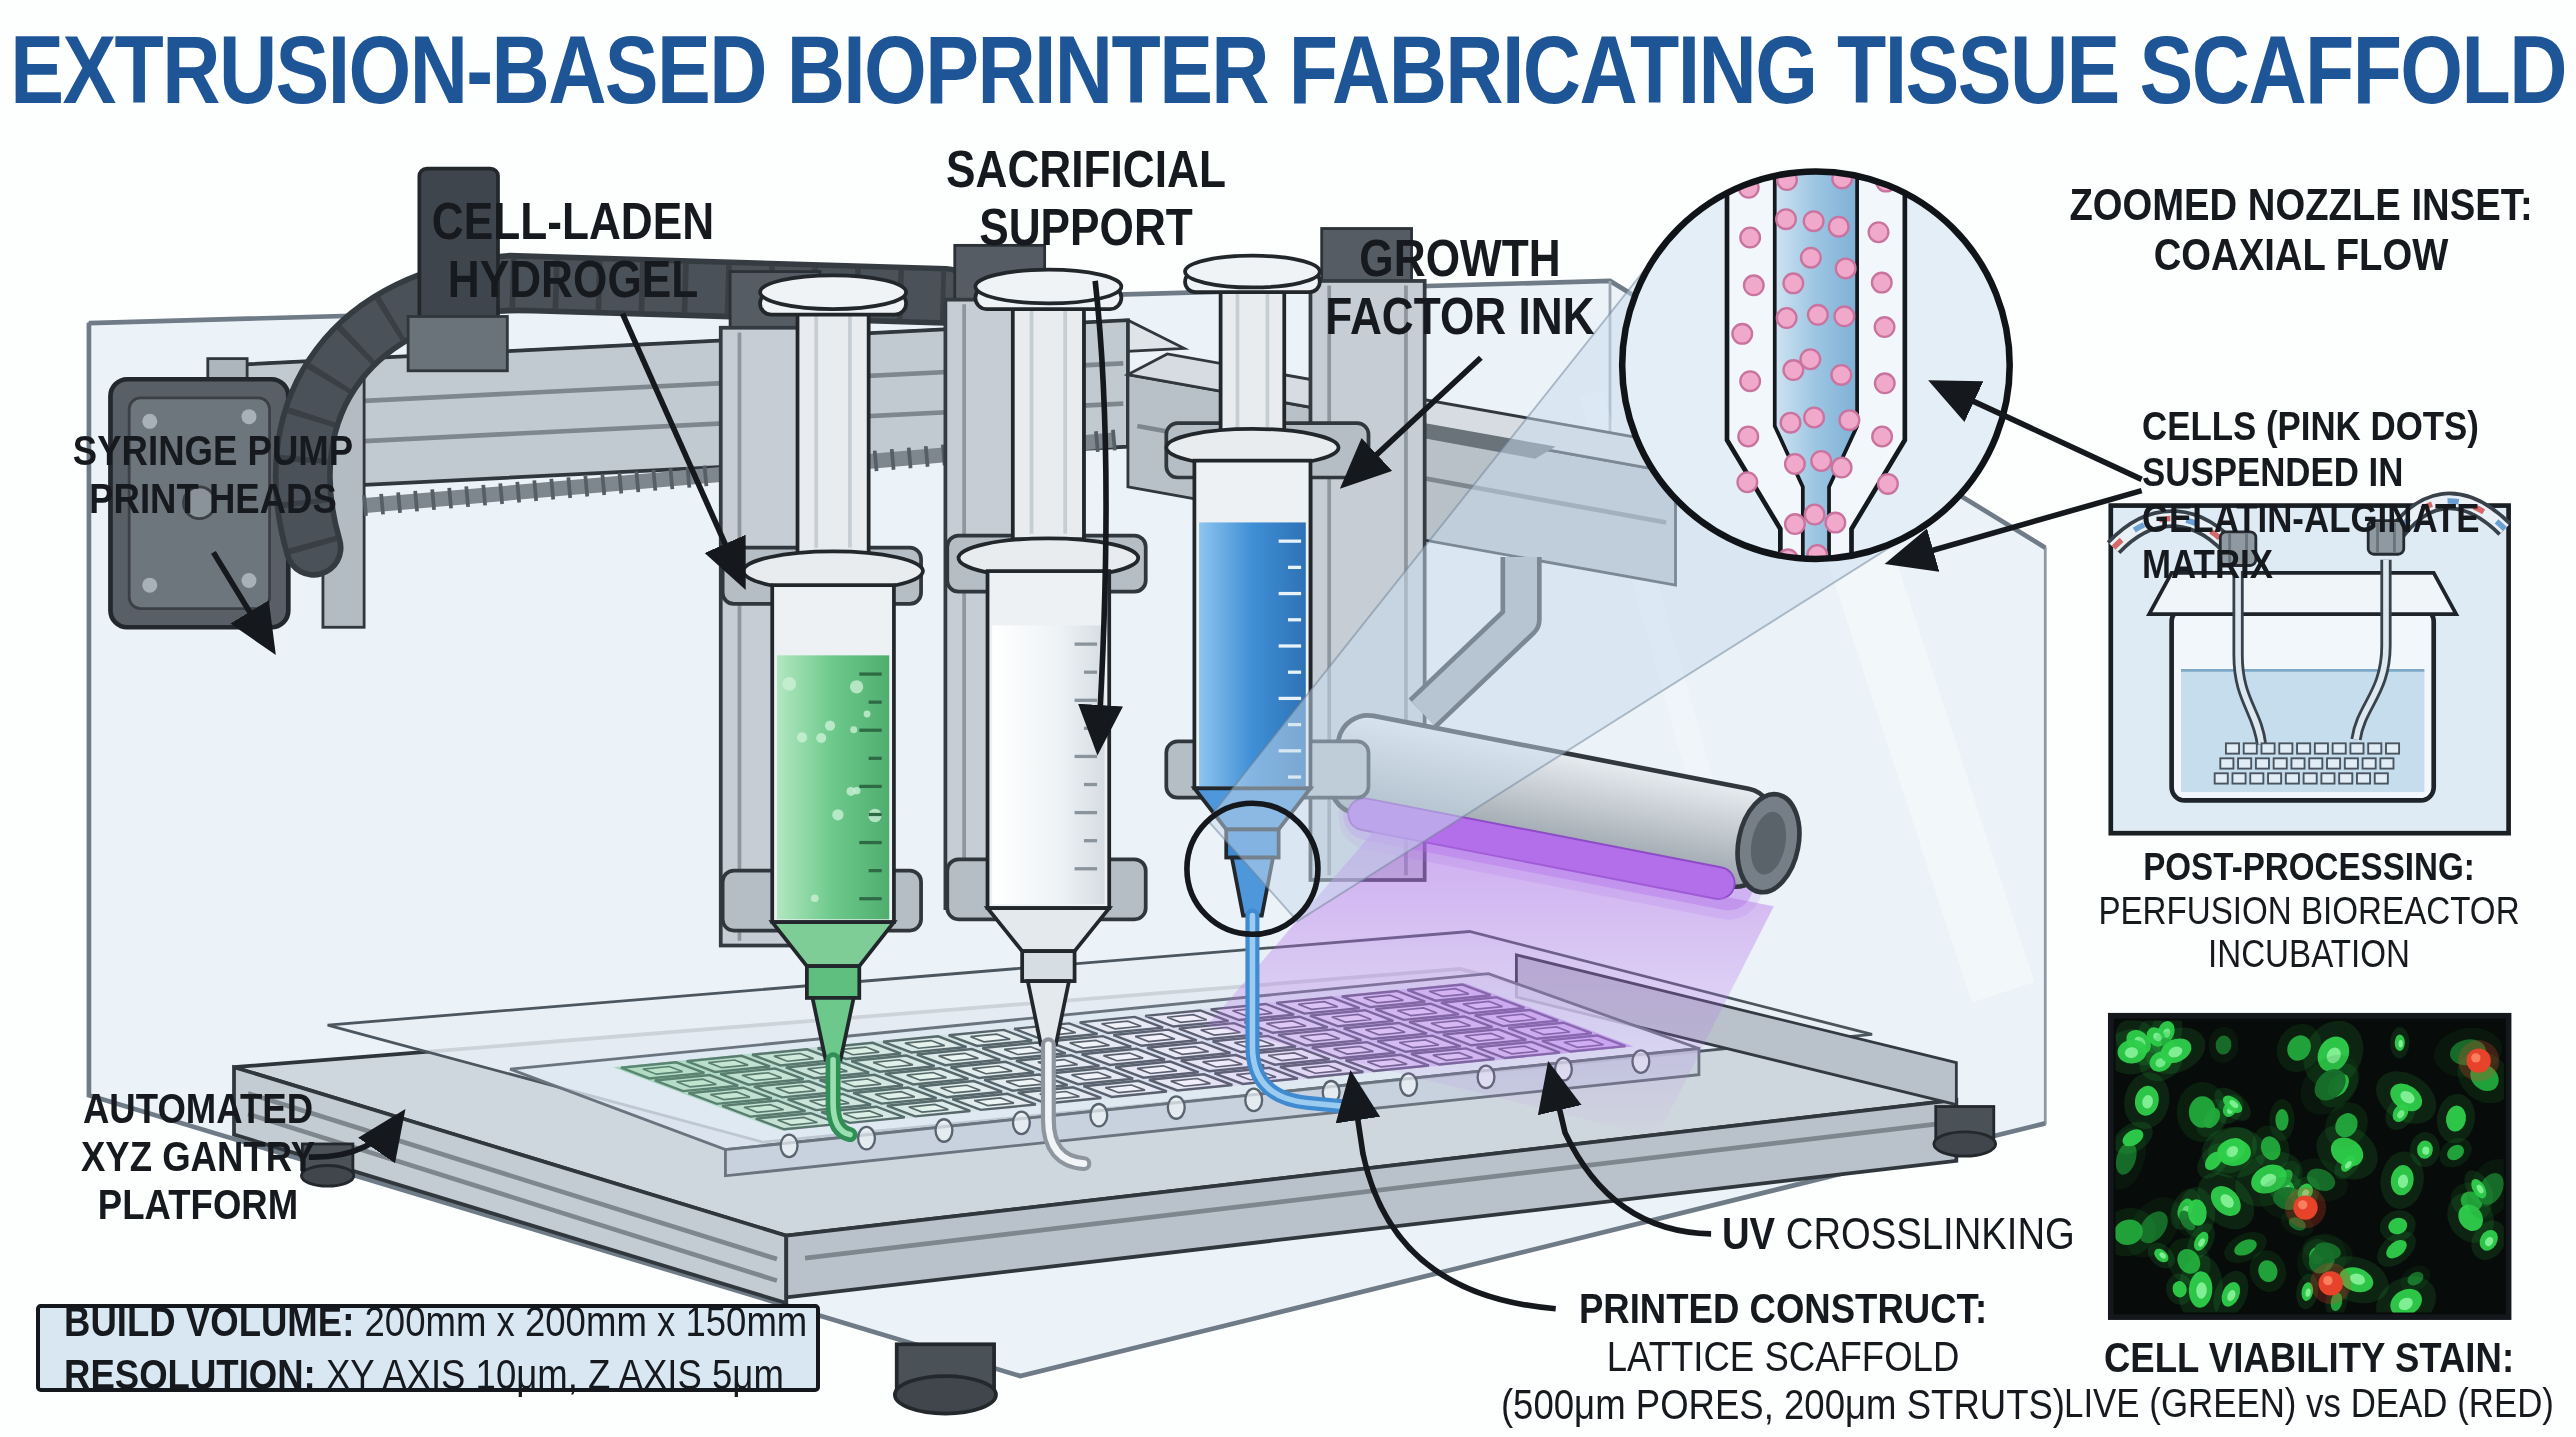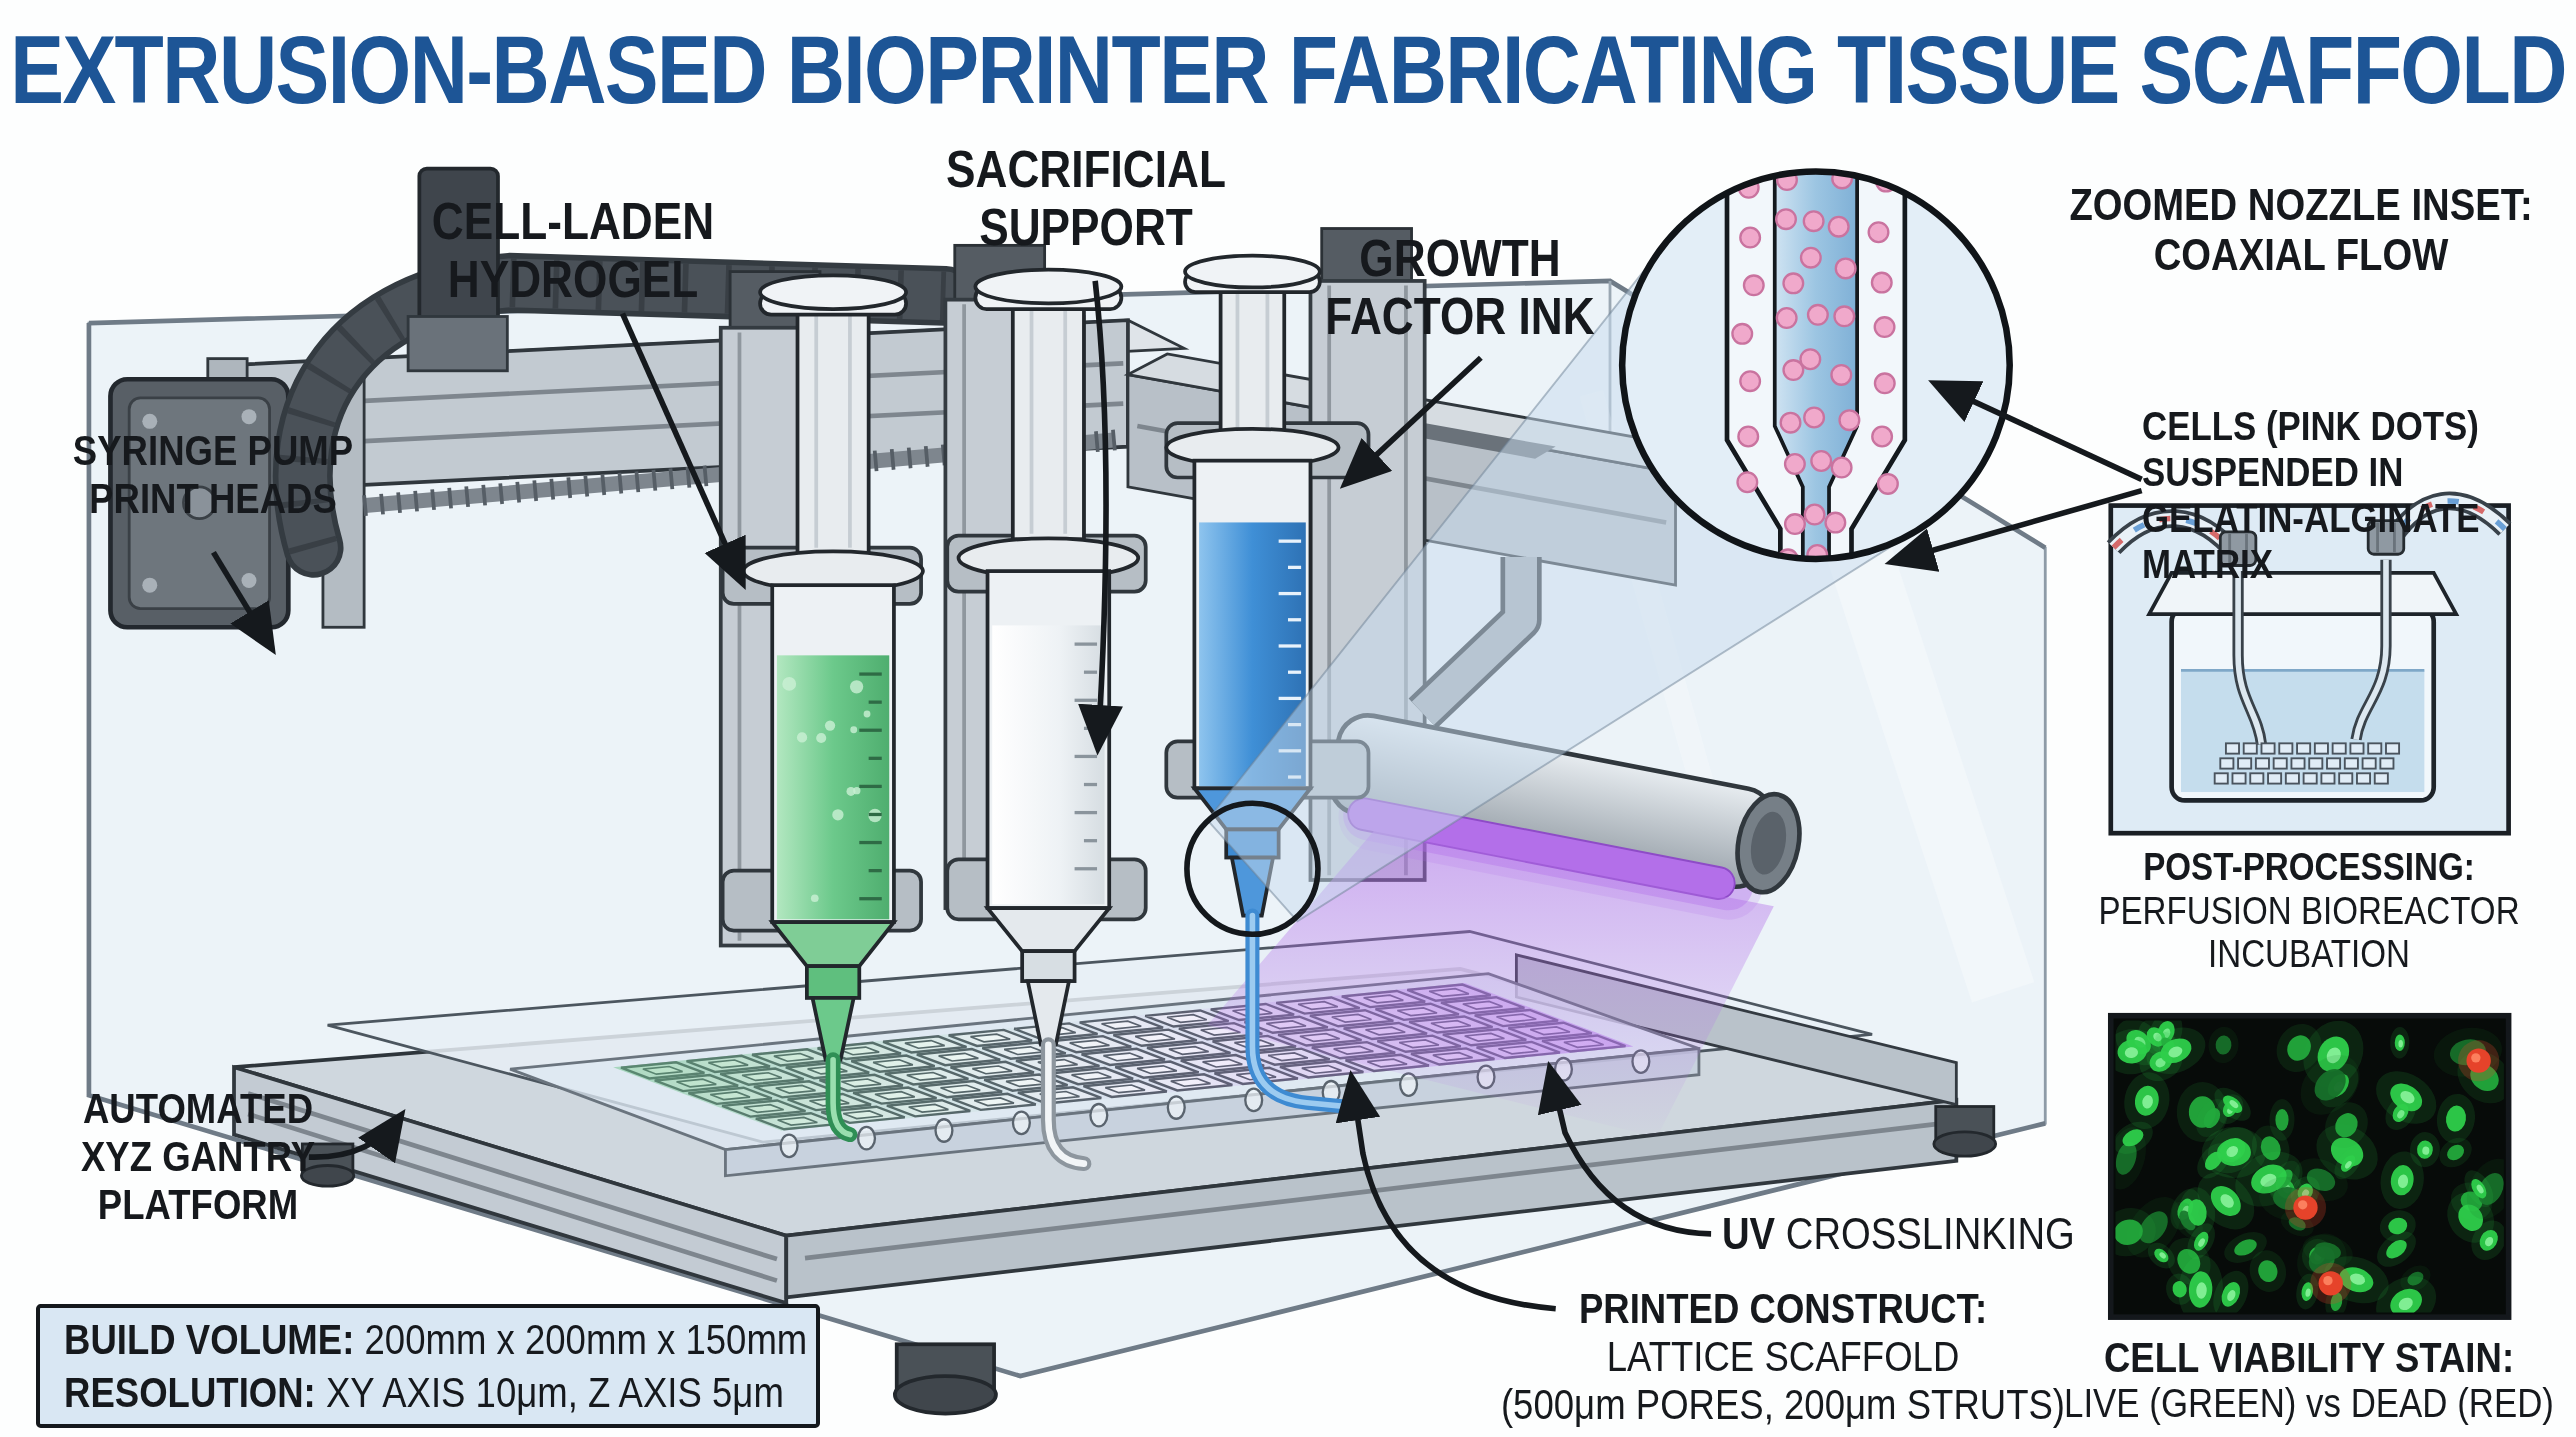--- a/index.html
+++ b/index.html
@@ -8,21 +8,21 @@
   svg{position:absolute;left:0;top:0;}
   .title{position:absolute;left:50%;top:15px;transform:translateX(-50%) scaleX(0.84);
          transform-origin:center top;font-size:96px;font-weight:700;letter-spacing:-1.9px;
          color:var(--title-blue,#1d5596);white-space:nowrap;}
   .lbl{position:absolute;font-weight:700;text-align:center;line-height:1.12;white-space:nowrap;}
   .cx{transform:translateX(-50%) scaleX(0.85);transform-origin:center top;}
   .sx{transform:scaleX(0.85);transform-origin:left top;}
   .f56{font-size:52px;} .f48{font-size:45px;} .f46{font-size:43px;} .f44{font-size:41px;}
   .f42{font-size:39px;}
   .reg{font-weight:400;}
-  .specbox{position:absolute;left:36px;top:1304px;width:784px;height:124px;box-sizing:border-box;
+  .specbox{position:absolute;left:36px;top:1304px;width:784px;height:88px;box-sizing:border-box;
            background:var(--spec-bg,#d9e7f3);border:4.7px solid #14181c;border-radius:4.7px;
            display:flex;flex-direction:column;justify-content:center;padding:5.6px 24px;gap:3.7px;}
   .specrow{font-size:43px;white-space:nowrap;transform:scaleX(0.85);transform-origin:left center;}
   .specrow b{font-weight:700;} .specrow span{font-weight:400;}
 </style>
 </head>
 <body>
 
 <div id="stage">
 

